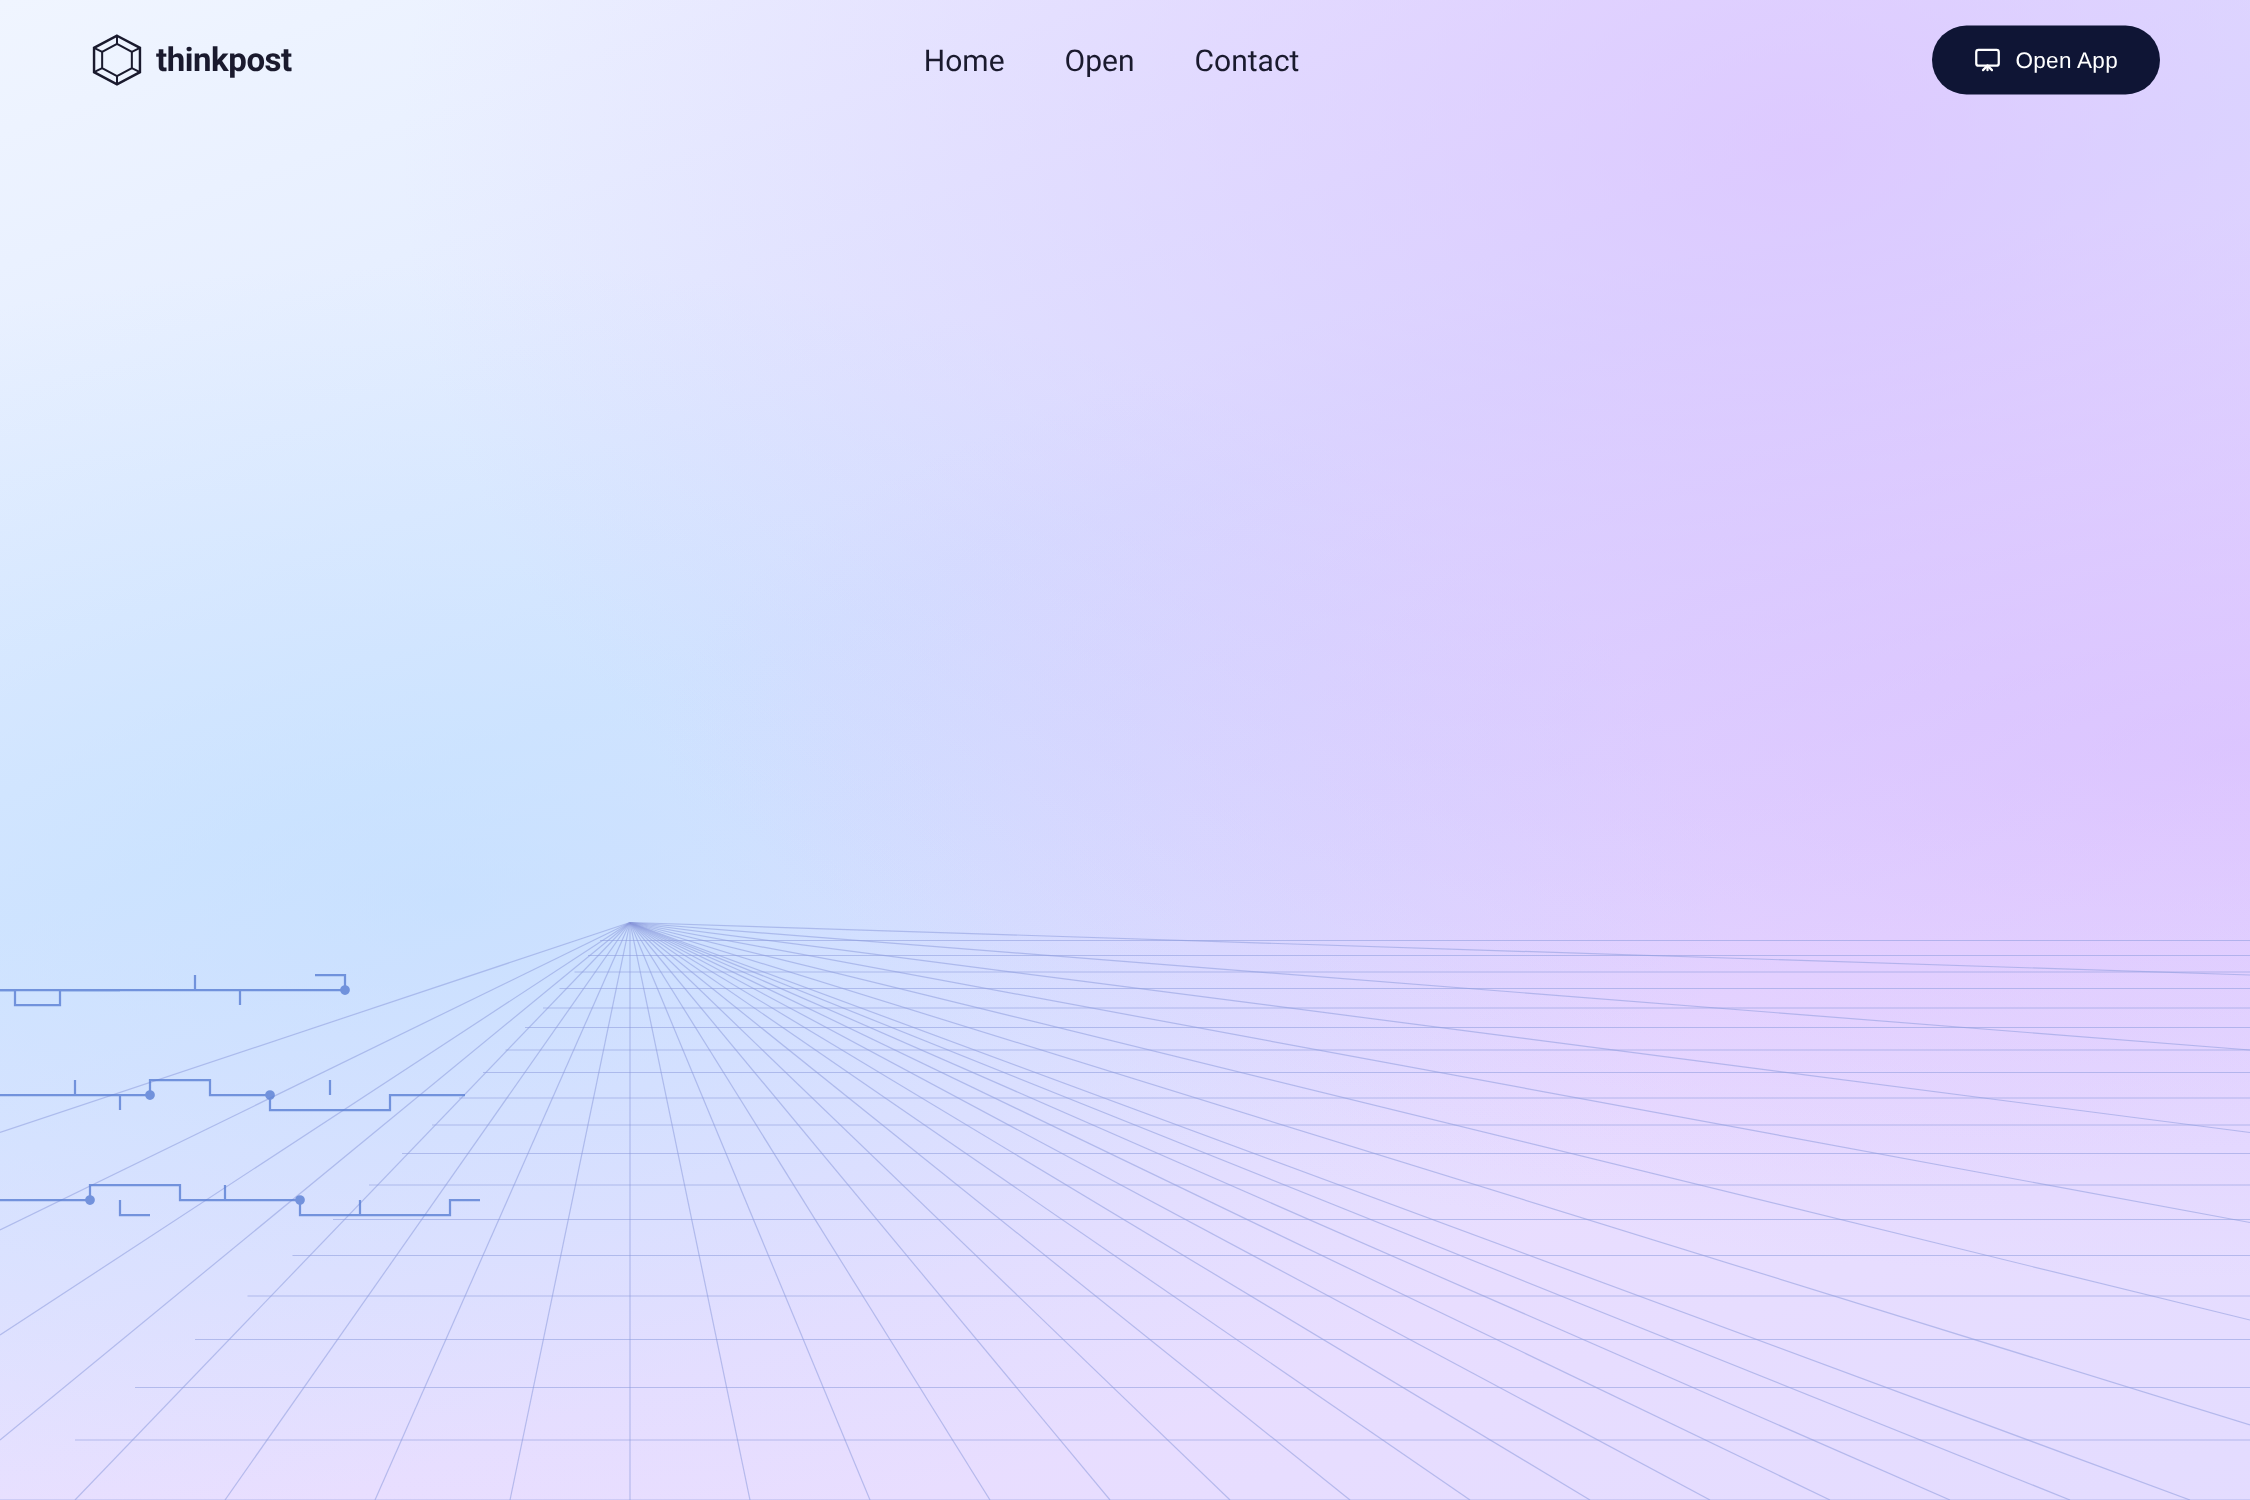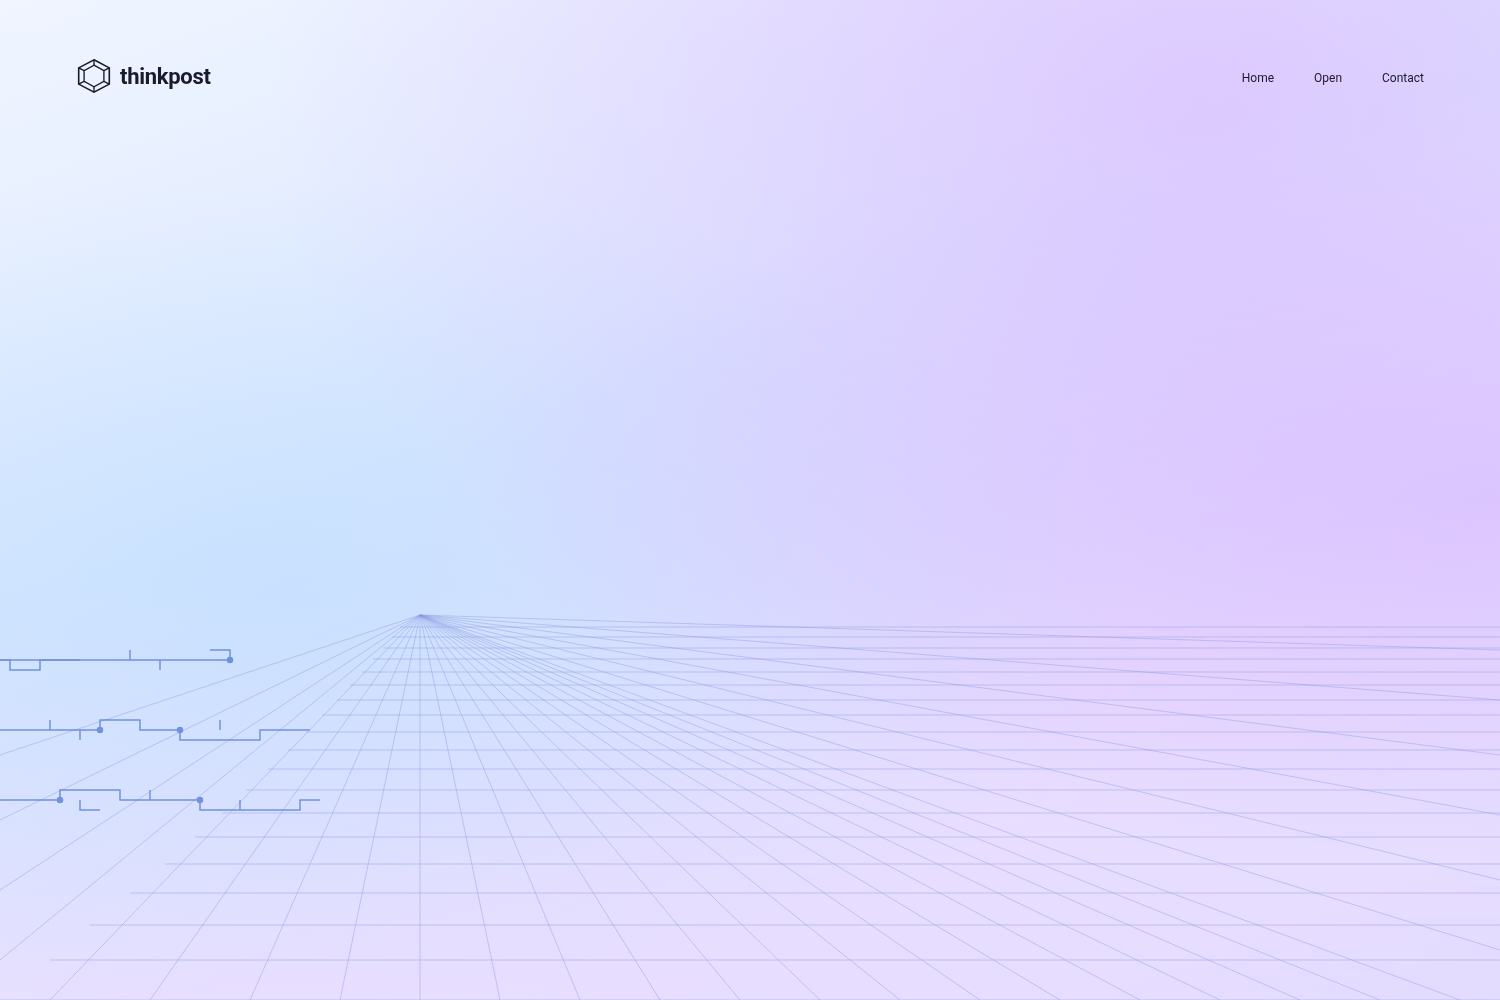--- a/index.html
+++ b/index.html
@@ -32,24 +32,23 @@
     
     nav {
       position: absolute;
       top: 0;
       left: 0;
       right: 0;
       height: 80px;
       display: flex;
       align-items: center;
       justify-content: space-between;
-      padding: 0 76px;
+      padding: 0 60px;
       z-index: 10;
       background: transparent;
-      margin-top: 36px;
     }
 
     .logo {
       display: flex;
       align-items: center;
       gap: 8px;
       text-decoration: none;
     }
 
     .logo-icon {
@@ -71,21 +70,21 @@
     .nav-links {
       display: flex;
       align-items: center;
       gap: 40px;
       list-style: none;
     }
 
     .nav-links a {
       text-decoration: none;
       color: #1a1a2e;
-      font-size: 12px;
+      font-size: 20px;
       font-weight: 400;
     }
 
     .open-app-btn {
       background: #0f1535;
       color: #fff;
       border: none;
       border-radius: 50px;
       padding: 14px 28px;
       font-size: 15px;
@@ -151,20 +150,29 @@
       <span>think</span><span>post</span>
     </span>
   </a>
 
   <ul class="nav-links">
     <li><a href="#">Home</a></li>
     <li><a href="#">Open</a></li>
     <li><a href="#">Contact</a></li>
   </ul>
 
+  <button class="open-app-btn">
+
+    <svg viewBox="0 0 24 24" fill="none" stroke="white" stroke-width="2" stroke-linecap="round" stroke-linejoin="round">
+      <rect x="2" y="3" width="20" height="14" rx="2"></rect>
+      <polyline points="8,21 12,17 16,21"></polyline>
+      <line x1="12" y1="17" x2="12" y2="21"></line>
+    </svg>
+    <span>Open App</span>
+  </button>
 </nav>
 
 <div class="grid-container">
   <svg class="grid-svg" viewBox="0 0 1500 560" preserveAspectRatio="none" xmlns="http://www.w3.org/2000/svg">
     <defs>
       <linearGradient id="gridFade" x1="0" y1="0" x2="0" y2="1">
         <stop offset="0%" stop-color="rgba(160,168,224,0)"></stop>
         <stop offset="30%" stop-color="rgba(160,168,224,0.3)"></stop>
         <stop offset="100%" stop-color="rgba(160,168,224,0.7)"></stop>
       </linearGradient>

